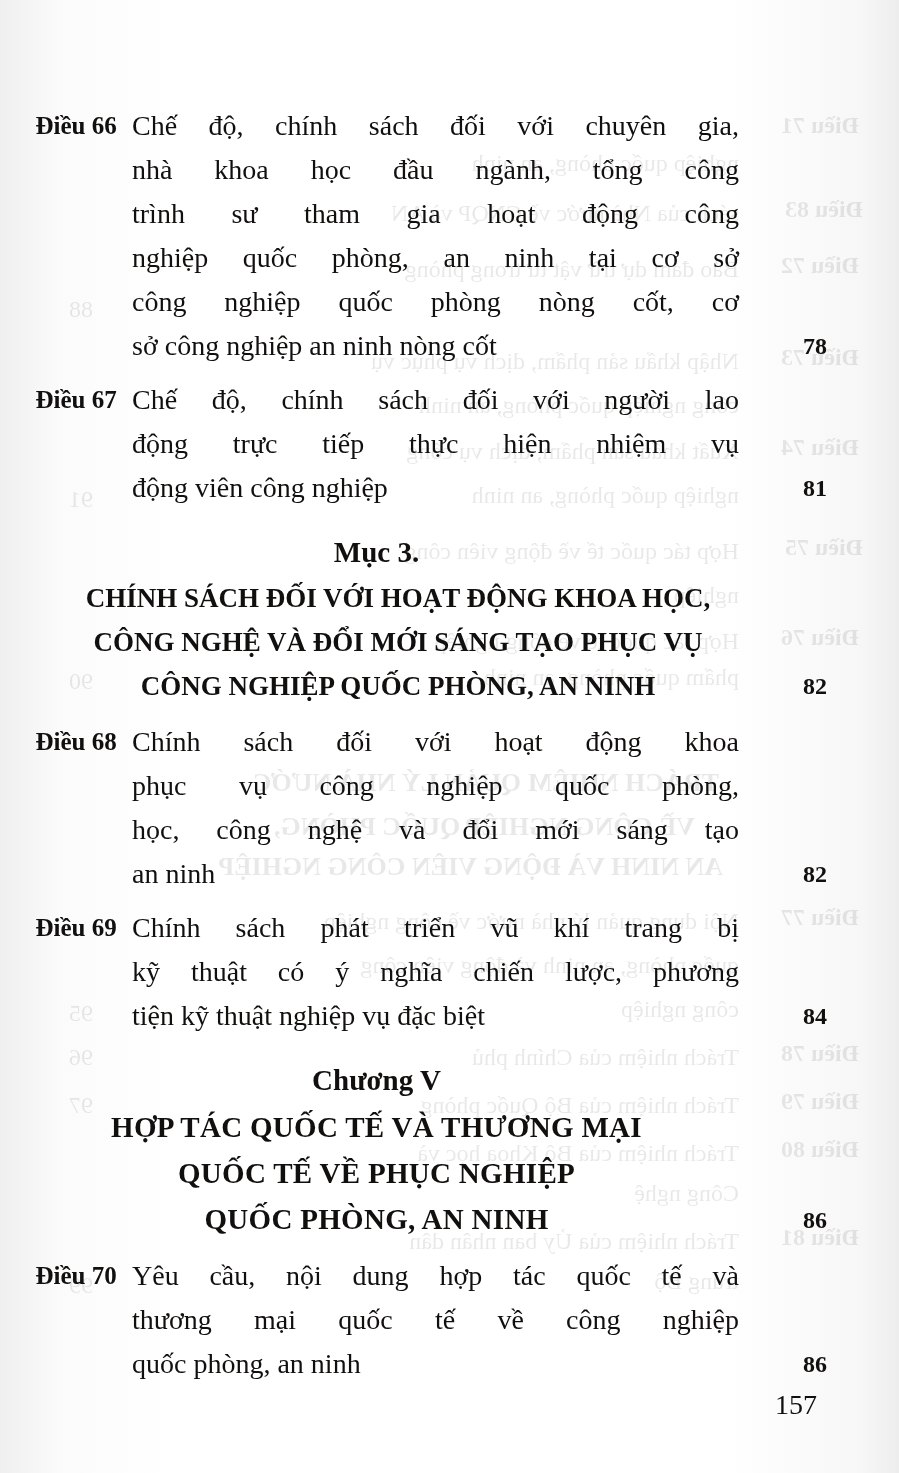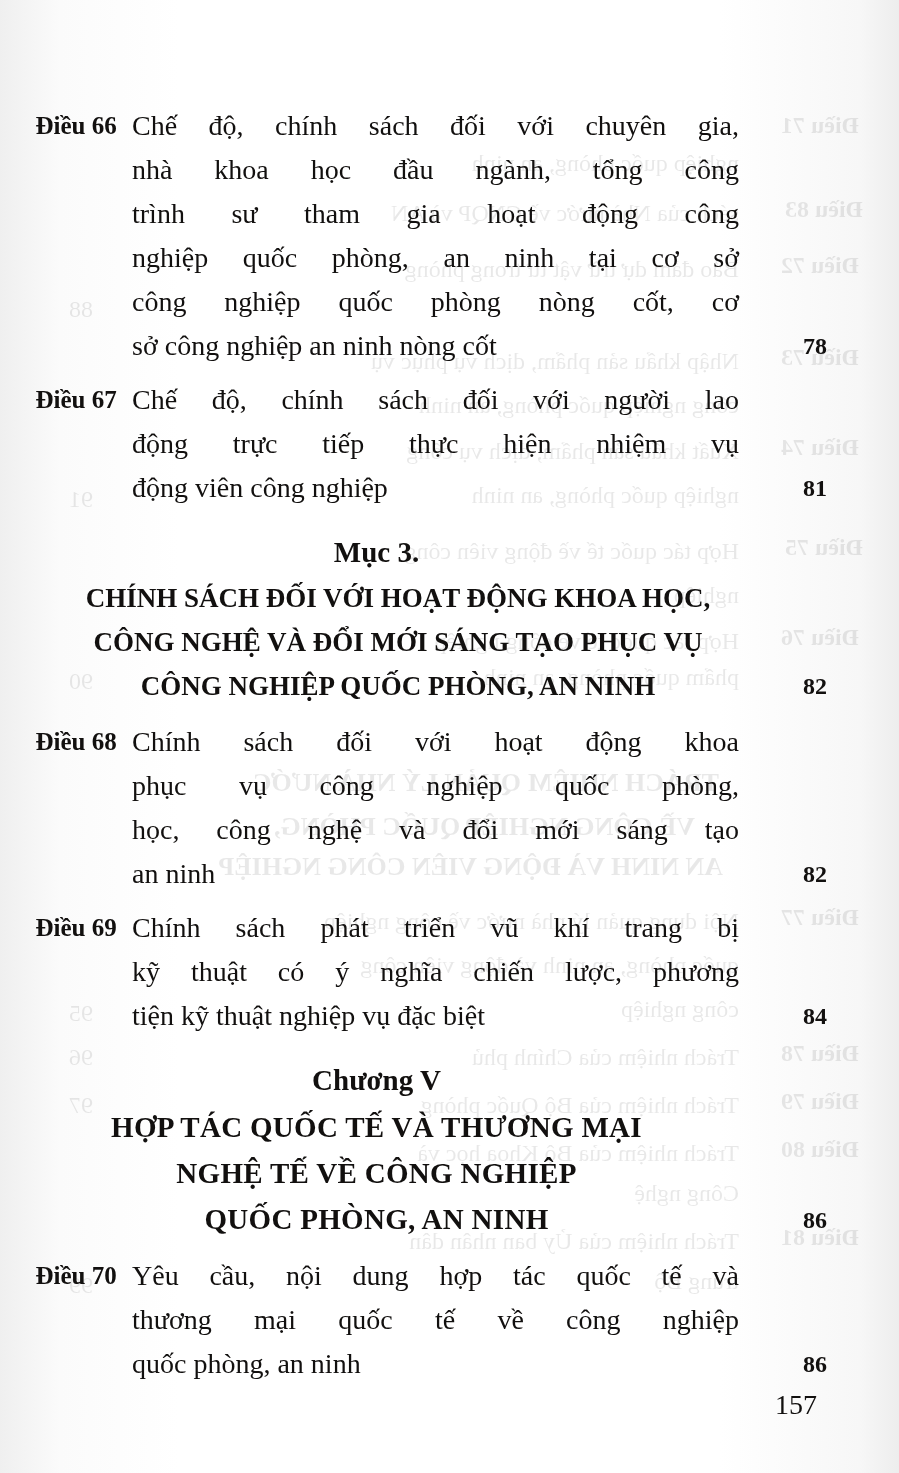--- a/index.html
+++ b/index.html
@@ -236,21 +236,21 @@
         <span class="line last">tiện kỹ thuật nghiệp vụ đặc biệt</span>
       </div>
       <div class="pageno">84</div>
     </div>
 
     <div class="heading-block">
       <div class="heading-row">
         <div class="heading-body">
           <div class="section-title">Chương V</div>
           <div class="heading-center heading-main">HỢP TÁC QUỐC TẾ VÀ THƯƠNG MẠI</div>
-          <div class="heading-center heading-main">NGHỆ TẾ VỀ CÔNG NGHIỆP</div>
+          <div class="heading-center heading-main">QUỐC TẾ VỀ PHỤC NGHIỆP</div>
           <div class="heading-center heading-main">QUỐC PHÒNG, AN NINH</div>
         </div>
         <div class="pageno">86</div>
       </div>
     </div>
 
     <div class="entry">
       <div class="label">Điều 70</div>
       <div class="text">
         <span class="justified">Yêu cầu, nội dung hợp tác quốc tế và</span>

